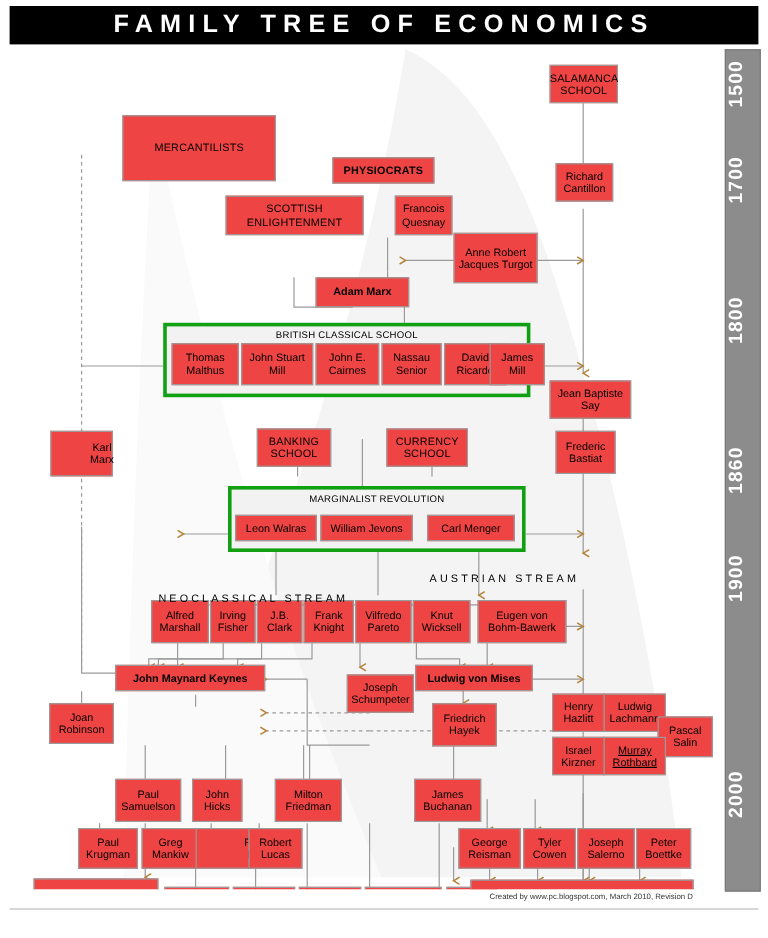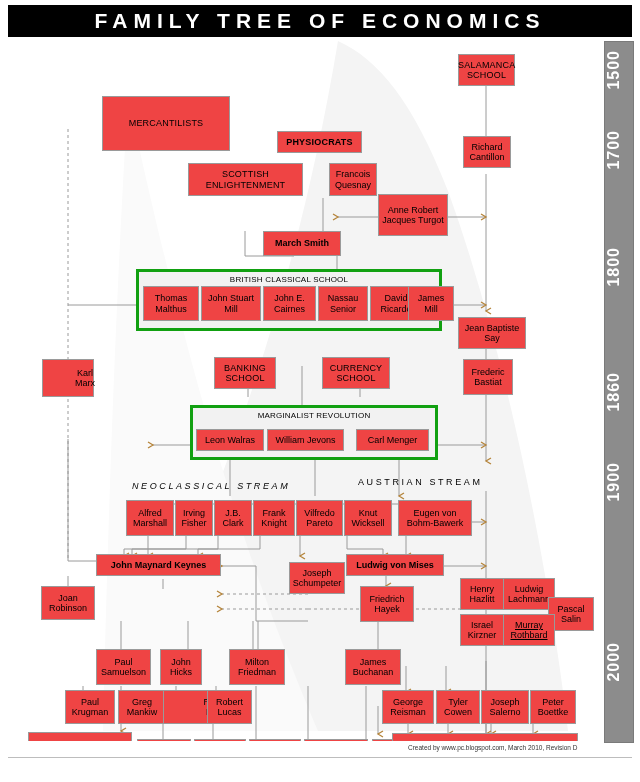--- a/index.html
+++ b/index.html
@@ -190,40 +190,40 @@
       <div class="glabel">MARGINALIST REVOLUTION</div>
     </div>
 
     <div class="node caps" style="left:450px;top:13px;width:57px;height:32px;">SALAMANCA SCHOOL</div>
     <div class="node caps" style="left:94px;top:55px;width:128px;height:55px;">MERCANTILISTS</div>
     <div class="node caps b" style="left:269px;top:90px;width:85px;height:22px;">PHYSIOCRATS</div>
     <div class="node" style="left:455px;top:95px;width:48px;height:32px;">Richard Cantillon</div>
     <div class="node caps" style="left:180px;top:122px;width:115px;height:33px;">SCOTTISH ENLIGHTENMENT</div>
     <div class="node" style="left:321px;top:122px;width:48px;height:33px;">Francois Quesnay</div>
     <div class="node" style="left:370px;top:153px;width:70px;height:42px;">Anne Robert Jacques Turgot</div>
-    <div class="node b" style="left:255px;top:190px;width:78px;height:25px;">March Smith</div>
+    <div class="node b" style="left:255px;top:190px;width:78px;height:25px;">Adam Marx</div>
 
     <div class="node" style="left:135px;top:245px;width:56px;height:35px;">Thomas Malthus</div>
     <div class="node" style="left:193px;top:245px;width:60px;height:35px;">John Stuart Mill</div>
     <div class="node" style="left:255px;top:245px;width:53px;height:35px;">John E. Cairnes</div>
     <div class="node" style="left:310px;top:245px;width:50px;height:35px;">Nassau Senior</div>
     <div class="node" style="left:362px;top:245px;width:52px;height:35px;">David Ricardo</div>
     <div class="node" style="left:400px;top:245px;width:46px;height:35px;">James Mill</div>
 
     <div class="node" style="left:450px;top:276px;width:68px;height:32px;">Jean Baptiste Say</div>
     <div class="node" style="left:34px;top:318px;width:52px;height:38px;padding-left:36px;">Karl Marx</div>
     <div class="node caps" style="left:206px;top:316px;width:62px;height:32px;">BANKING SCHOOL</div>
     <div class="node caps" style="left:314px;top:316px;width:68px;height:32px;">CURRENCY SCHOOL</div>
     <div class="node" style="left:455px;top:318px;width:50px;height:36px;">Frederic Bastiat</div>
 
     <div class="node" style="left:188px;top:388px;width:68px;height:22px;">Leon Walras</div>
     <div class="node" style="left:259px;top:388px;width:77px;height:22px;">William Jevons</div>
     <div class="node" style="left:348px;top:388px;width:73px;height:22px;">Carl Menger</div>
 
-    <div class="streamlbl" style="left:124px;top:440px;font-style:italic;">NEOCLASSICAL STREAM</div>
+    <div class="streamlbl" style="left:124px;top:453px;">NEOCLASSICAL STREAM</div>
     <div class="streamlbl" style="left:350px;top:436px;">AUSTRIAN STREAM</div>
 
     <div class="node" style="left:118px;top:459px;width:48px;height:36px;">Alfred Marshall</div>
     <div class="node" style="left:167px;top:459px;width:38px;height:36px;">Irving Fisher</div>
     <div class="node" style="left:206px;top:459px;width:38px;height:36px;">J.B. Clark</div>
     <div class="node" style="left:245px;top:459px;width:42px;height:36px;">Frank Knight</div>
     <div class="node" style="left:288px;top:459px;width:47px;height:36px;">Vilfredo Pareto</div>
     <div class="node" style="left:336px;top:459px;width:48px;height:36px;">Knut Wicksell</div>
     <div class="node" style="left:390px;top:459px;width:74px;height:36px;">Eugen von Bohm-Bawerk</div>
 

